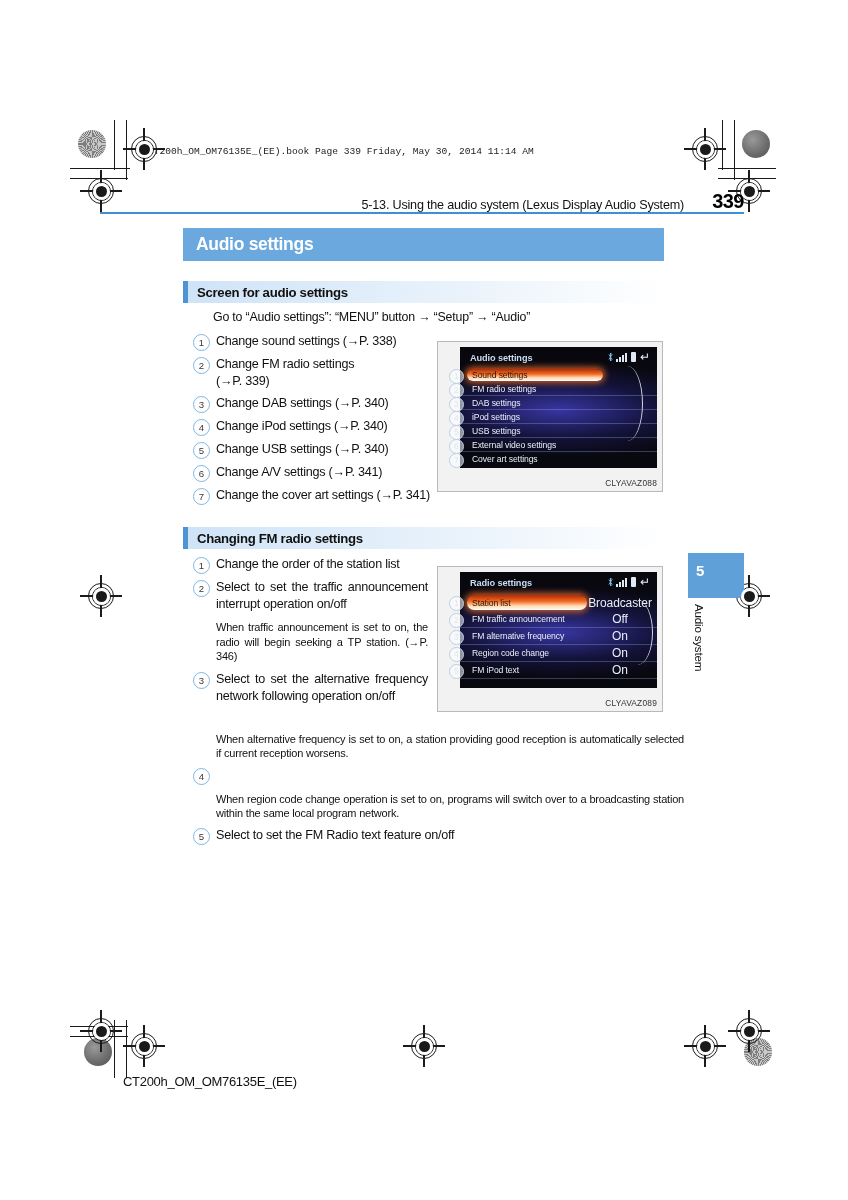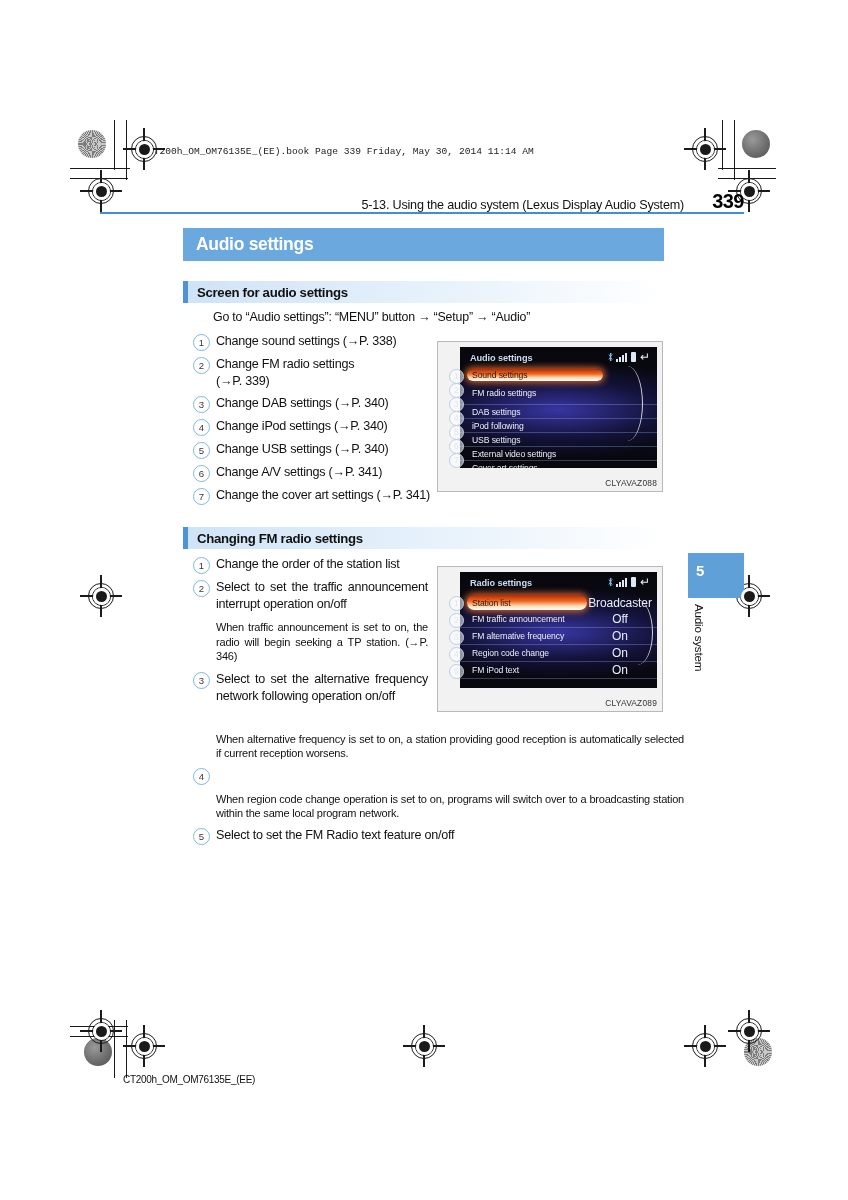--- a/index.html
+++ b/index.html
@@ -194,21 +194,21 @@
   }
   .sidetab-label {
     position: absolute; left: 688px; top: 604px; width: 18px; height: 130px;
     writing-mode: vertical-rl;
     font-size: 11.6px; color: #111; letter-spacing: -0.2px;
   }
 
   
   .footer {
     position: absolute; left: 123px; top: 1074px;
-    font-size: 10px; color: #111; letter-spacing: -0.3px;
+    font-size: 13px; color: #111; letter-spacing: -0.3px;
   }
 </style>
 </head>
 <body>
 
 <div class="page">
 
   <div class="greydot hatch" style="left:78px; top:130px;"></div>
   <div class="greydot" style="left:742px; top:130px;"></div>
   <div class="greydot" style="left:84px; top:1038px;"></div>
@@ -352,28 +352,28 @@
         </span>
         <span class="ico-batt"></span>
         <span class="ico-back">↵</span>
       </div>
       <div class="glowarc"></div>
       <div class="rowlist" style="top:21px;">
         <div class="srow sel" style="height:14px;">
           <span class="pill" style="right:54px;"></span>
           <span class="lbl">Sound settings</span>
         </div>
-        <div class="srow" style="height:23px;">
+        <div class="srow" style="height:14px;">
           <span class="lbl">FM radio settings</span>
         </div>
         <div class="srow" style="height:14px;">
           <span class="lbl">DAB settings</span>
         </div>
         <div class="srow" style="height:14px;">
-          <span class="lbl">iPod following</span>
+          <span class="lbl">iPod settings</span>
         </div>
         <div class="srow" style="height:14px;">
           <span class="lbl">USB settings</span>
         </div>
         <div class="srow" style="height:14px;">
           <span class="lbl">External video settings</span>
         </div>
         <div class="srow" style="height:14px; border-bottom:none;">
           <span class="lbl">Cover art settings</span>
         </div>

